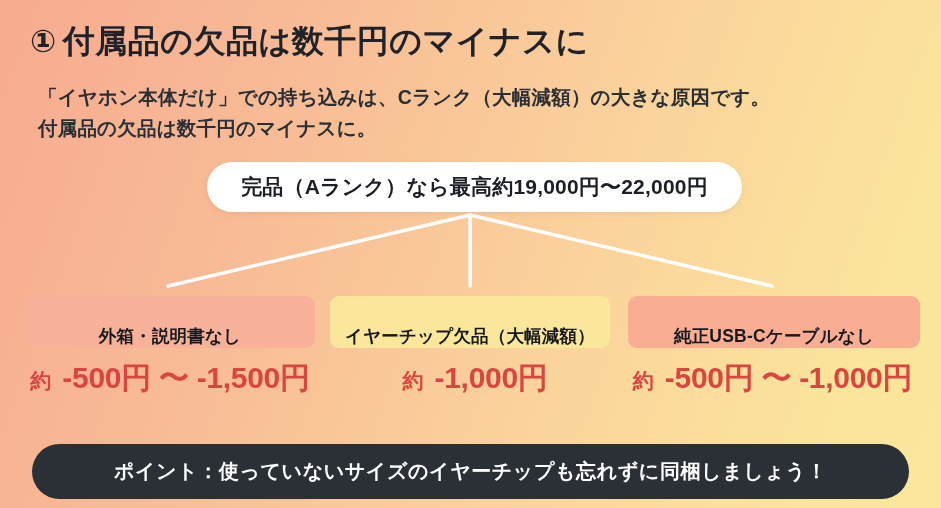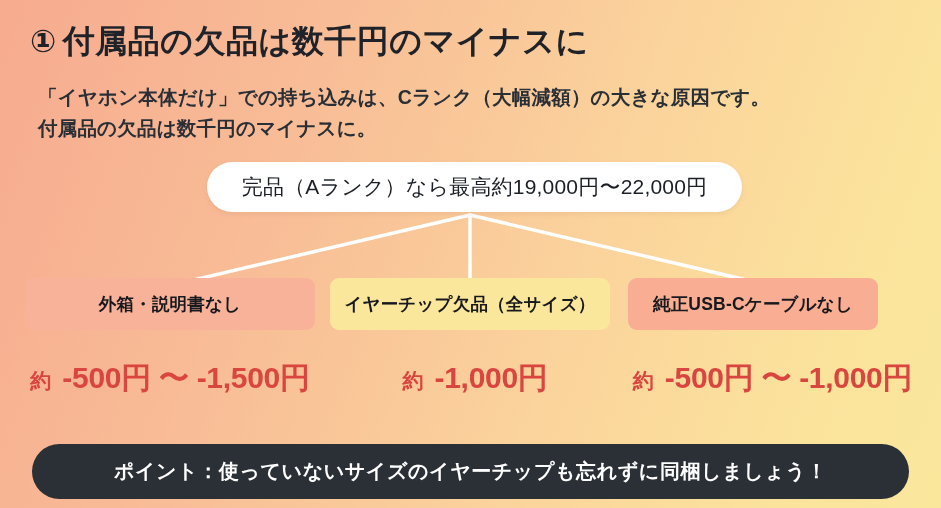--- a/index.html
+++ b/index.html
@@ -54,49 +54,49 @@
     height: 50px;
     background: #ffffff;
     border-radius: 26px;
     display: flex;
     align-items: center;
     justify-content: center;
     box-shadow: 0 2px 5px rgba(160,110,80,0.13);
   }
   .top-pill-text {
     font-size: 21px;
-    font-weight: normal;
+    font-weight: bold;
     color: #1c2026;
     letter-spacing: 0.2px;
     white-space: nowrap;
   }
 
   
   .connectors {
     position: absolute;
     left: 0;
     top: 0;
     width: 941px;
     height: 508px;
     pointer-events: none;
   }
 
   
   .item-box {
     position: absolute;
-    top: 278px;
+    top: 296px;
     height: 52px;
     border-radius: 9px;
     display: flex;
-    align-items: center;
+    align-items: flex-end;
     justify-content: center;
   }
   .item-box.b0 { left: 25px;  width: 290px; background: #f9b29a; }
   .item-box.b1 { left: 330px; width: 280px; background: #fbe79c; }
-  .item-box.b2 { left: 628px; width: 250px; background: #f9ad92; }
+  .item-box.b2 { left: 628px; width: 292px; background: #f9ad92; }
   .item-label {
     font-size: 17.5px;
     font-weight: bold;
     color: #18191d;
     letter-spacing: 0.2px;
     white-space: nowrap;
   }
 
   
   .price {
@@ -165,21 +165,21 @@
   </svg>
 
   <div class="top-pill">
     <span class="top-pill-text">完品（Aランク）なら最高約19,000円〜22,000円</span>
   </div>
 
   <div class="item-box b0">
     <span class="item-label">外箱・説明書なし</span>
   </div>
   <div class="item-box b1">
-    <span class="item-label">イヤーチップ欠品（全サイズ）</span>
+    <span class="item-label">イヤーチップ欠品（大幅減額）</span>
   </div>
   <div class="item-box b2">
     <span class="item-label">純正USB-Cケーブルなし</span>
   </div>
 
   <div class="price p0">
     <span class="approx">約</span>
     <span class="amount">-500円 〜 -1,500円</span>
   </div>
   <div class="price p1">

